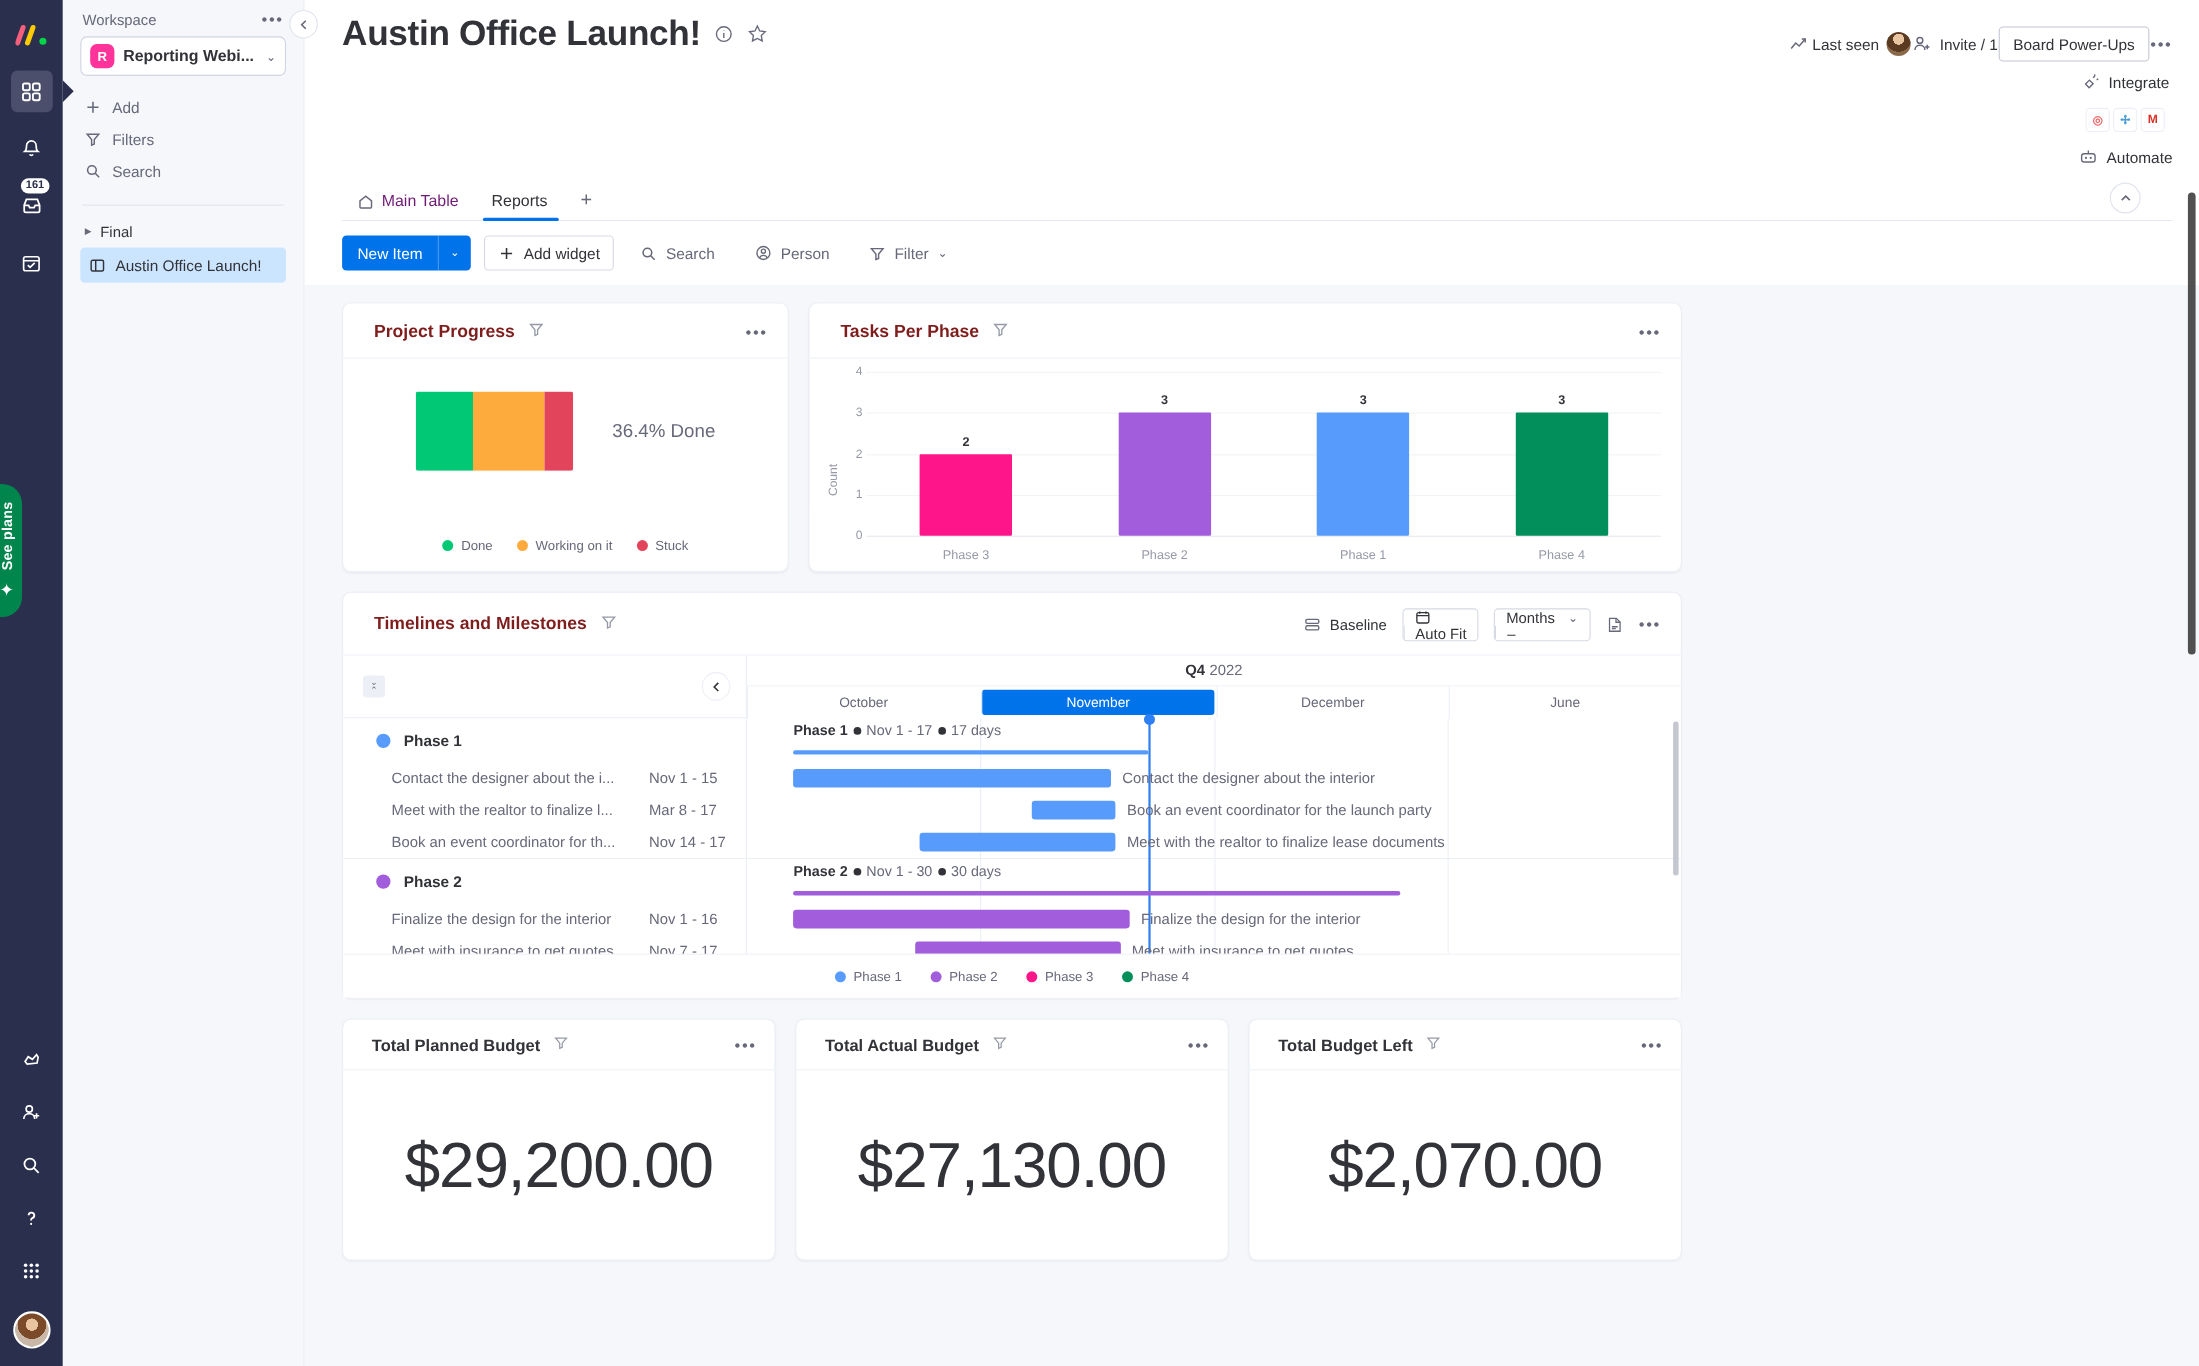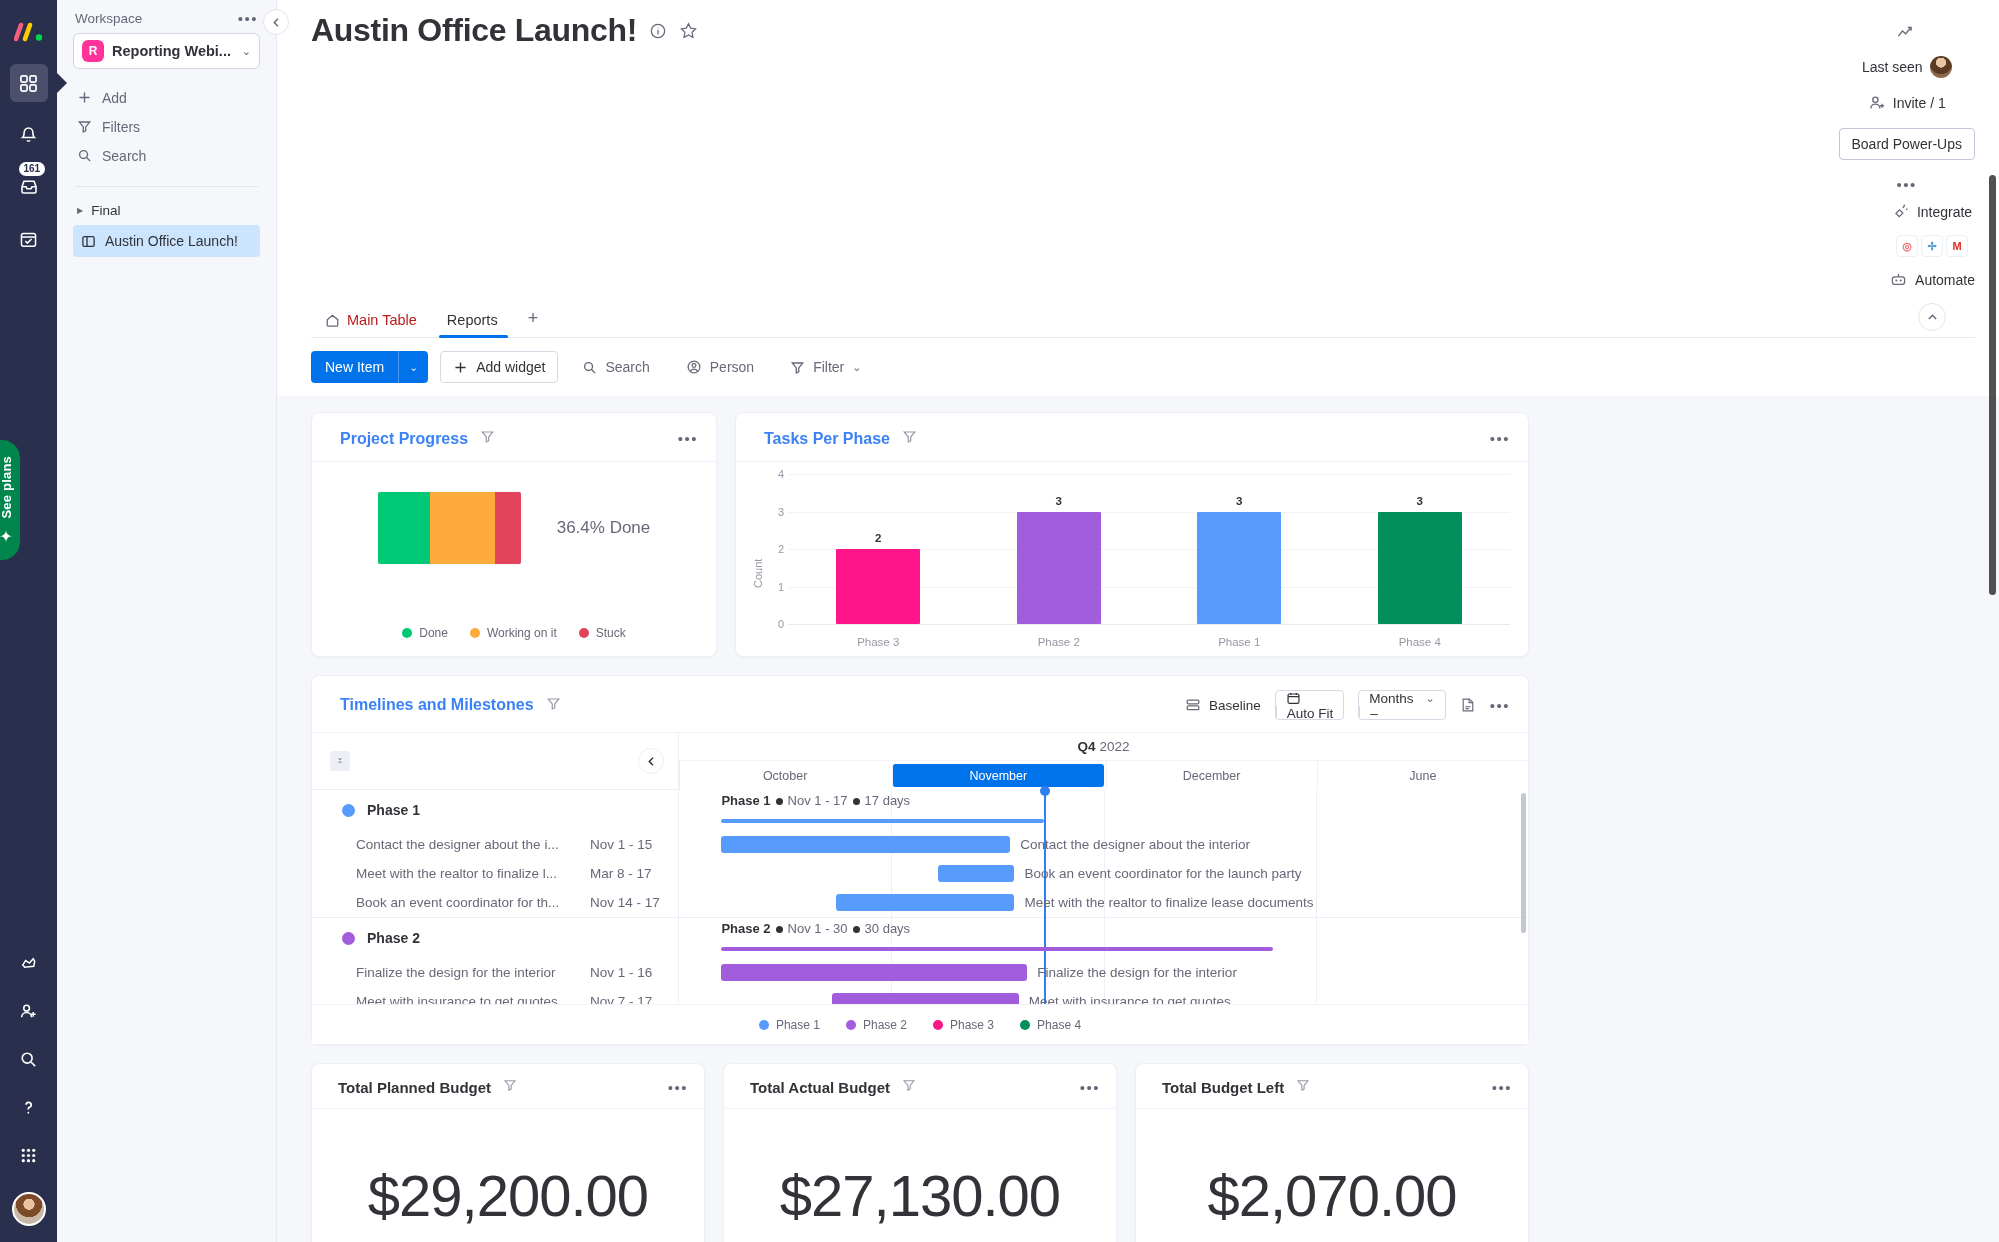--- a/index.html
+++ b/index.html
@@ -125,39 +125,39 @@
   
   .main { flex: 1; height: 1242px; display: flex; flex-direction: column;
     background: #ffffff; min-width: 0; position: relative; }
 
   .board-header { padding: 10px 24px 0 34px; background: #fff; }
   .title-row { display: flex; align-items: flex-start; justify-content: space-between; }
   .board-title-wrap { display: flex; align-items: center; gap: 12px; padding-top: 2px; }
   .board-title { font-size: 32px; font-weight: 700; color: #323338; letter-spacing: -.3px; }
   .ico-btn { color: #676879; cursor: pointer; display: inline-flex; align-items: center; }
 
-  .header-right { display: flex; align-items: center; gap: 16px; padding-top: 14px; flex-direction: column; }
+  .header-right { display: flex; align-items: center; gap: 1px; padding-top: 14px; }
   .hr-item { display: flex; align-items: center; gap: 7px; font-size: 14px; color: #323338; cursor: pointer; }
   .seen-avatar {
     width: 22px; height: 22px; border-radius: 50%;
     background: radial-gradient(circle at 50% 30%, #e8c4a0 0 26%, #5b3a22 27% 60%, #8a6a4a 61% 100%);
   }
   .outline-btn {
     border: 1px solid #c3c6d4; border-radius: 4px;
     height: 32px; padding: 0 12px;
     display: flex; align-items: center; font-size: 14px; color: #323338;
     background: #fff; cursor: pointer;
   }
 
   .tabs-row { display: flex; align-items: flex-end; justify-content: space-between;
     border-bottom: 1px solid #e6e9ef; margin-top: 10px; }
   .tabs { display: flex; align-items: flex-end; gap: 0; }
   .tab {
     display: flex; align-items: center; gap: 7px;
-    padding: 8px 16px 9px 14px; font-size: 14.5px; color: #b91c1c;
+    padding: 8px 16px 9px 14px; font-size: 14.5px; color: #701a75;
     cursor: pointer; position: relative;
   }
   .tab.active { color: #323338; font-weight: 400; }
   .tab.active::after {
     content: ''; position: absolute; left: 6px; right: 6px; bottom: -1px;
     height: 3px; background: #0073ea; border-radius: 2px;
   }
   .tab-add { padding: 8px 14px; color: #676879; font-size: 18px; cursor: pointer; }
   .tabs-right { display: flex; align-items: center; gap: 14px; padding-bottom: 6px; flex-direction: column; }
   .int-icons { display: flex; align-items: center; gap: 3px; }
@@ -185,21 +185,21 @@
     padding: 16px 28px 0 34px; position: relative;
   }
   .row { display: flex; gap: 18px; }
   .card { background: #fff; border: 1px solid #eceff5; border-radius: 8px;
     box-shadow: 0 1px 2px rgba(0,0,0,.04); display: flex; flex-direction: column; }
   .card-head {
     display: flex; align-items: center; justify-content: space-between;
     padding: 16px 18px 13px 28px; border-bottom: 1px solid #f0f2f7;
   }
   .card-title-wrap { display: flex; align-items: center; gap: 12px; }
-  .card-title { font-size: 16px; font-weight: 600; color: #3b82f6; text-align: right; }
+  .card-title { font-size: 16px; font-weight: 600; color: #7f1d1d; text-align: right; }
   .funnel { color: #9699a6; }
 
   
   .pp-card { width: 406px; height: 245px; }
   .pp-body { flex:1; display: flex; flex-direction: column; justify-content: space-between;
     padding: 30px 0 16px 0; }
   .pp-main { display: flex; align-items: center; justify-content: center; gap: 36px; }
   .pp-bar { display: flex; height: 72px; width: 143px; border-radius: 2px; overflow: hidden;
     box-shadow: 0 0 0 1px rgba(0,0,0,.02); position: relative; }
   .pp-bar::after { content:''; position:absolute; right:-9px; top: 22px; width: 9px; height: 28px;

